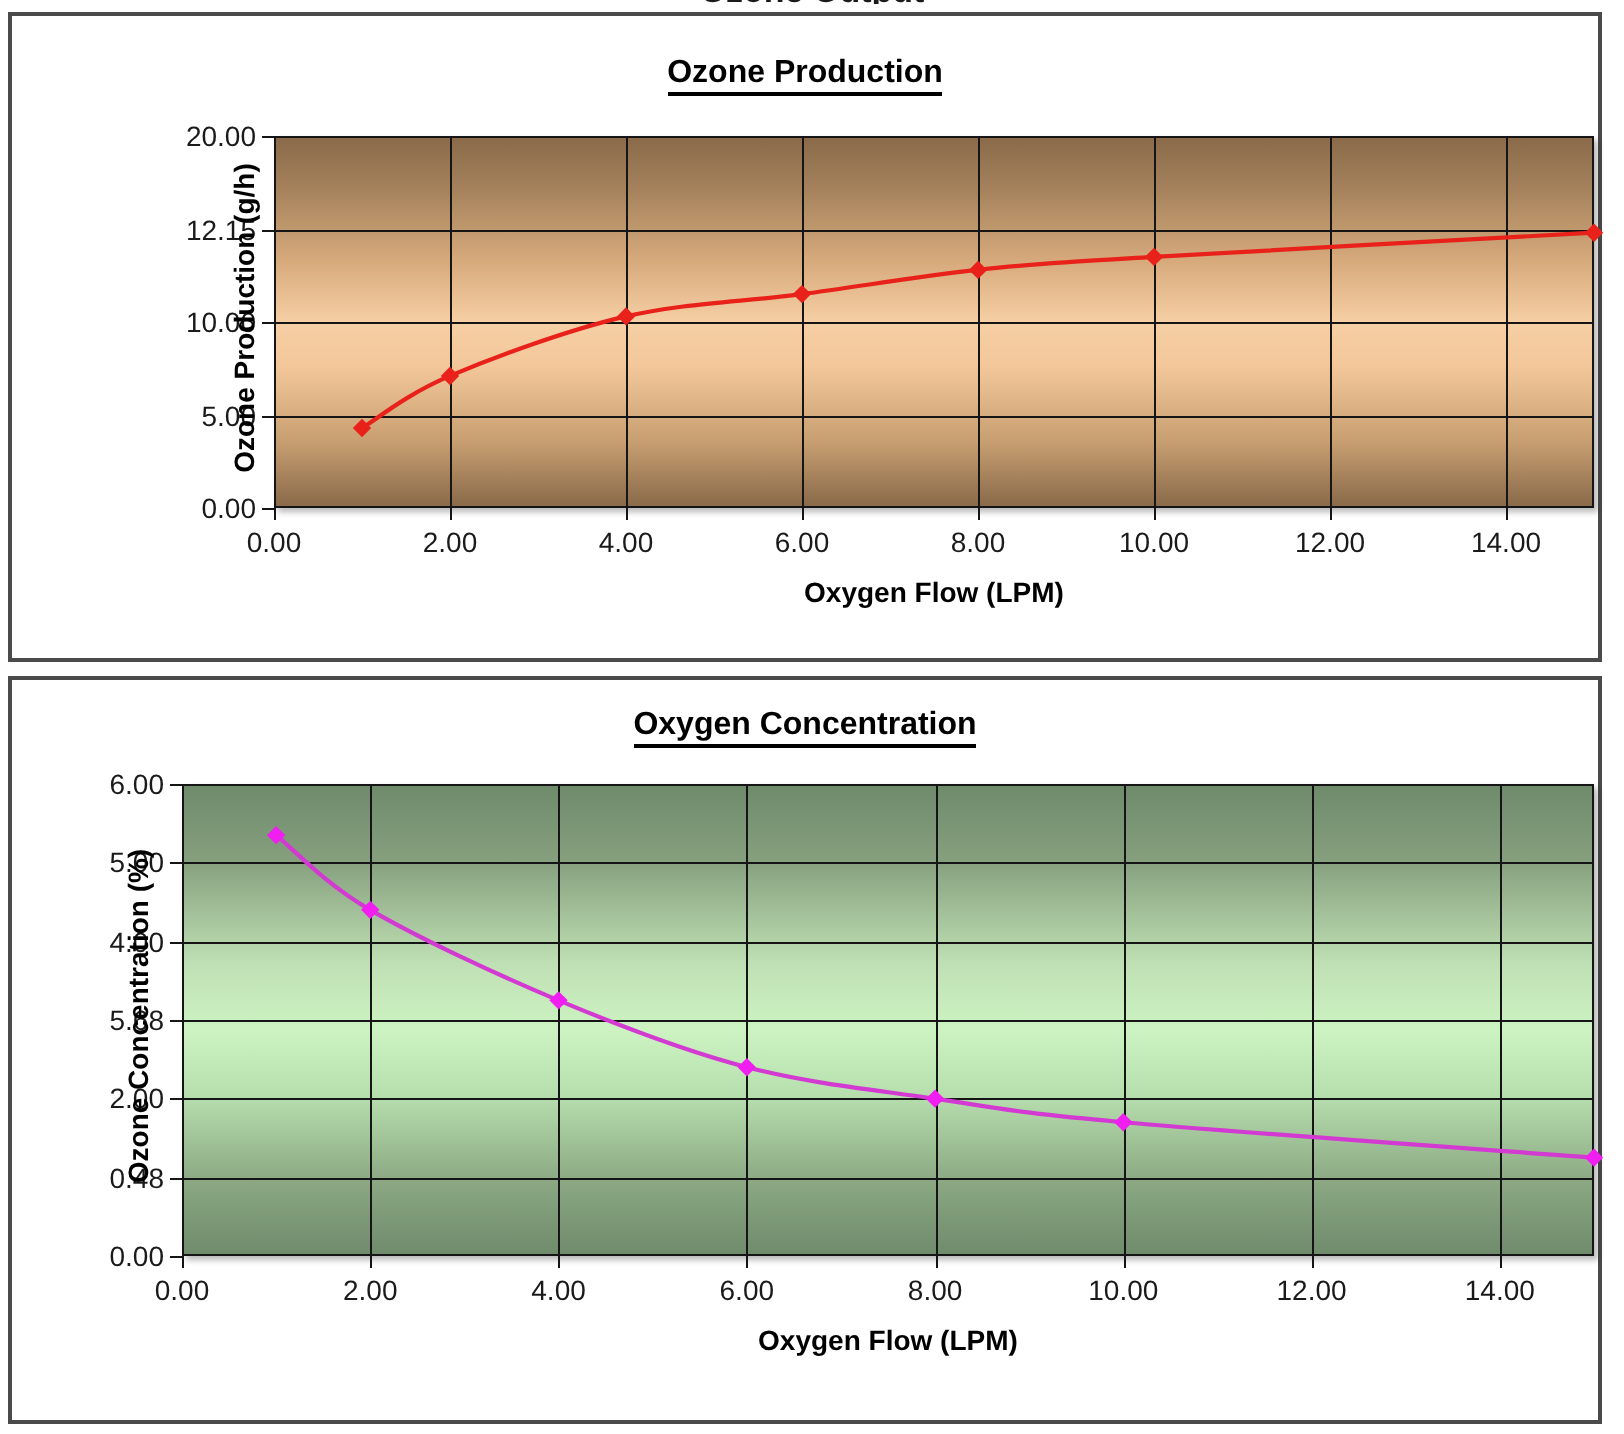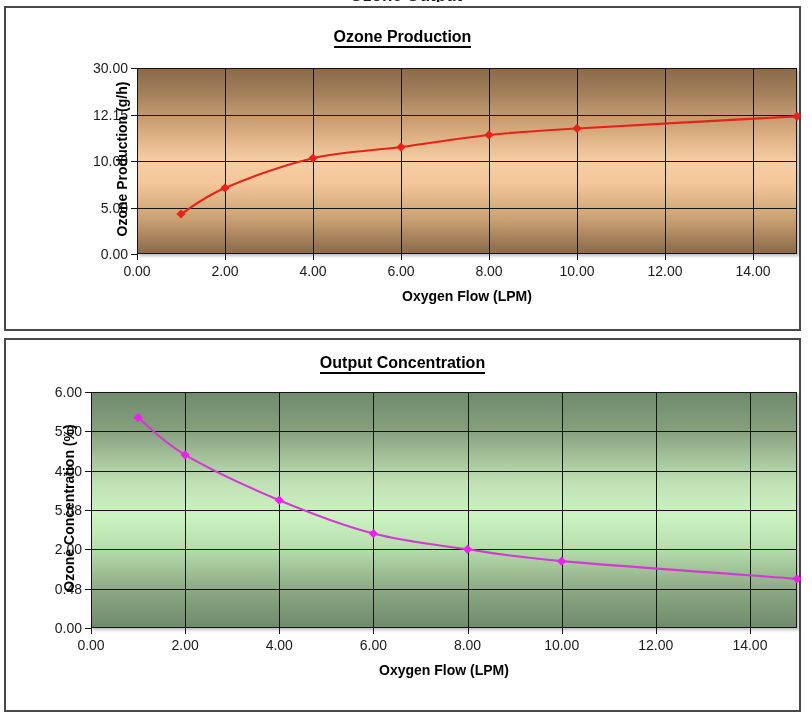--- a/index.html
+++ b/index.html
@@ -138,21 +138,21 @@
       <div id="yticks-production">
           <div class="tick y" style="top: 186px;"></div>
           <div class="ytick-label" style="top: 186px;">0.00</div>
           <div class="tick y" style="top: 139.5px;"></div>
           <div class="ytick-label" style="top: 139.5px;">5.00</div>
           <div class="tick y" style="top: 93px;"></div>
           <div class="ytick-label" style="top: 93px;">10.00</div>
           <div class="tick y" style="top: 46.5px;"></div>
           <div class="ytick-label" style="top: 46.5px;">12.15</div>
           <div class="tick y" style="top: 0px;"></div>
-          <div class="ytick-label" style="top: 0px;">30.00</div>
+          <div class="ytick-label" style="top: 0px;">20.00</div>
         </div>
       <div id="xticks-production">
           <div class="tick x" style="left: 0px;"></div>
           <div class="xtick-label" style="left: 0px;">0.00</div>
           <div class="tick x" style="left: 88px;"></div>
           <div class="xtick-label" style="left: 88px;">2.00</div>
           <div class="tick x" style="left: 176px;"></div>
           <div class="xtick-label" style="left: 176px;">4.00</div>
           <div class="tick x" style="left: 264px;"></div>
           <div class="xtick-label" style="left: 264px;">6.00</div>
@@ -167,21 +167,21 @@
         </div>
       <div class="axis-title-x">Oxygen Flow (LPM)</div>
       <div class="axis-title-y" id="ytitle-production">Ozone Production (g/h)</div>
     </div>
   </div>
 </div>
 
 <div class="panel" id="panel-concentration">
 
   <div class="chart-title" id="title-concentration">
-    <span>Output Concentration</span>
+    <span>Oxygen Concentration</span>
   </div>
 
   <div class="plot-wrap" id="plot-wrap-concentration">
     <div id="plot-concentration" style="position:absolute;inset:0;">
       <div class="plot-area"></div>
       <div id="grid-concentration">
           <div class="grid-line h" style="top: 196.667px;"></div>
           <div class="grid-line h" style="top: 157.333px;"></div>
           <div class="grid-line h" style="top: 118px;"></div>
           <div class="grid-line h" style="top: 78.6667px;"></div>

